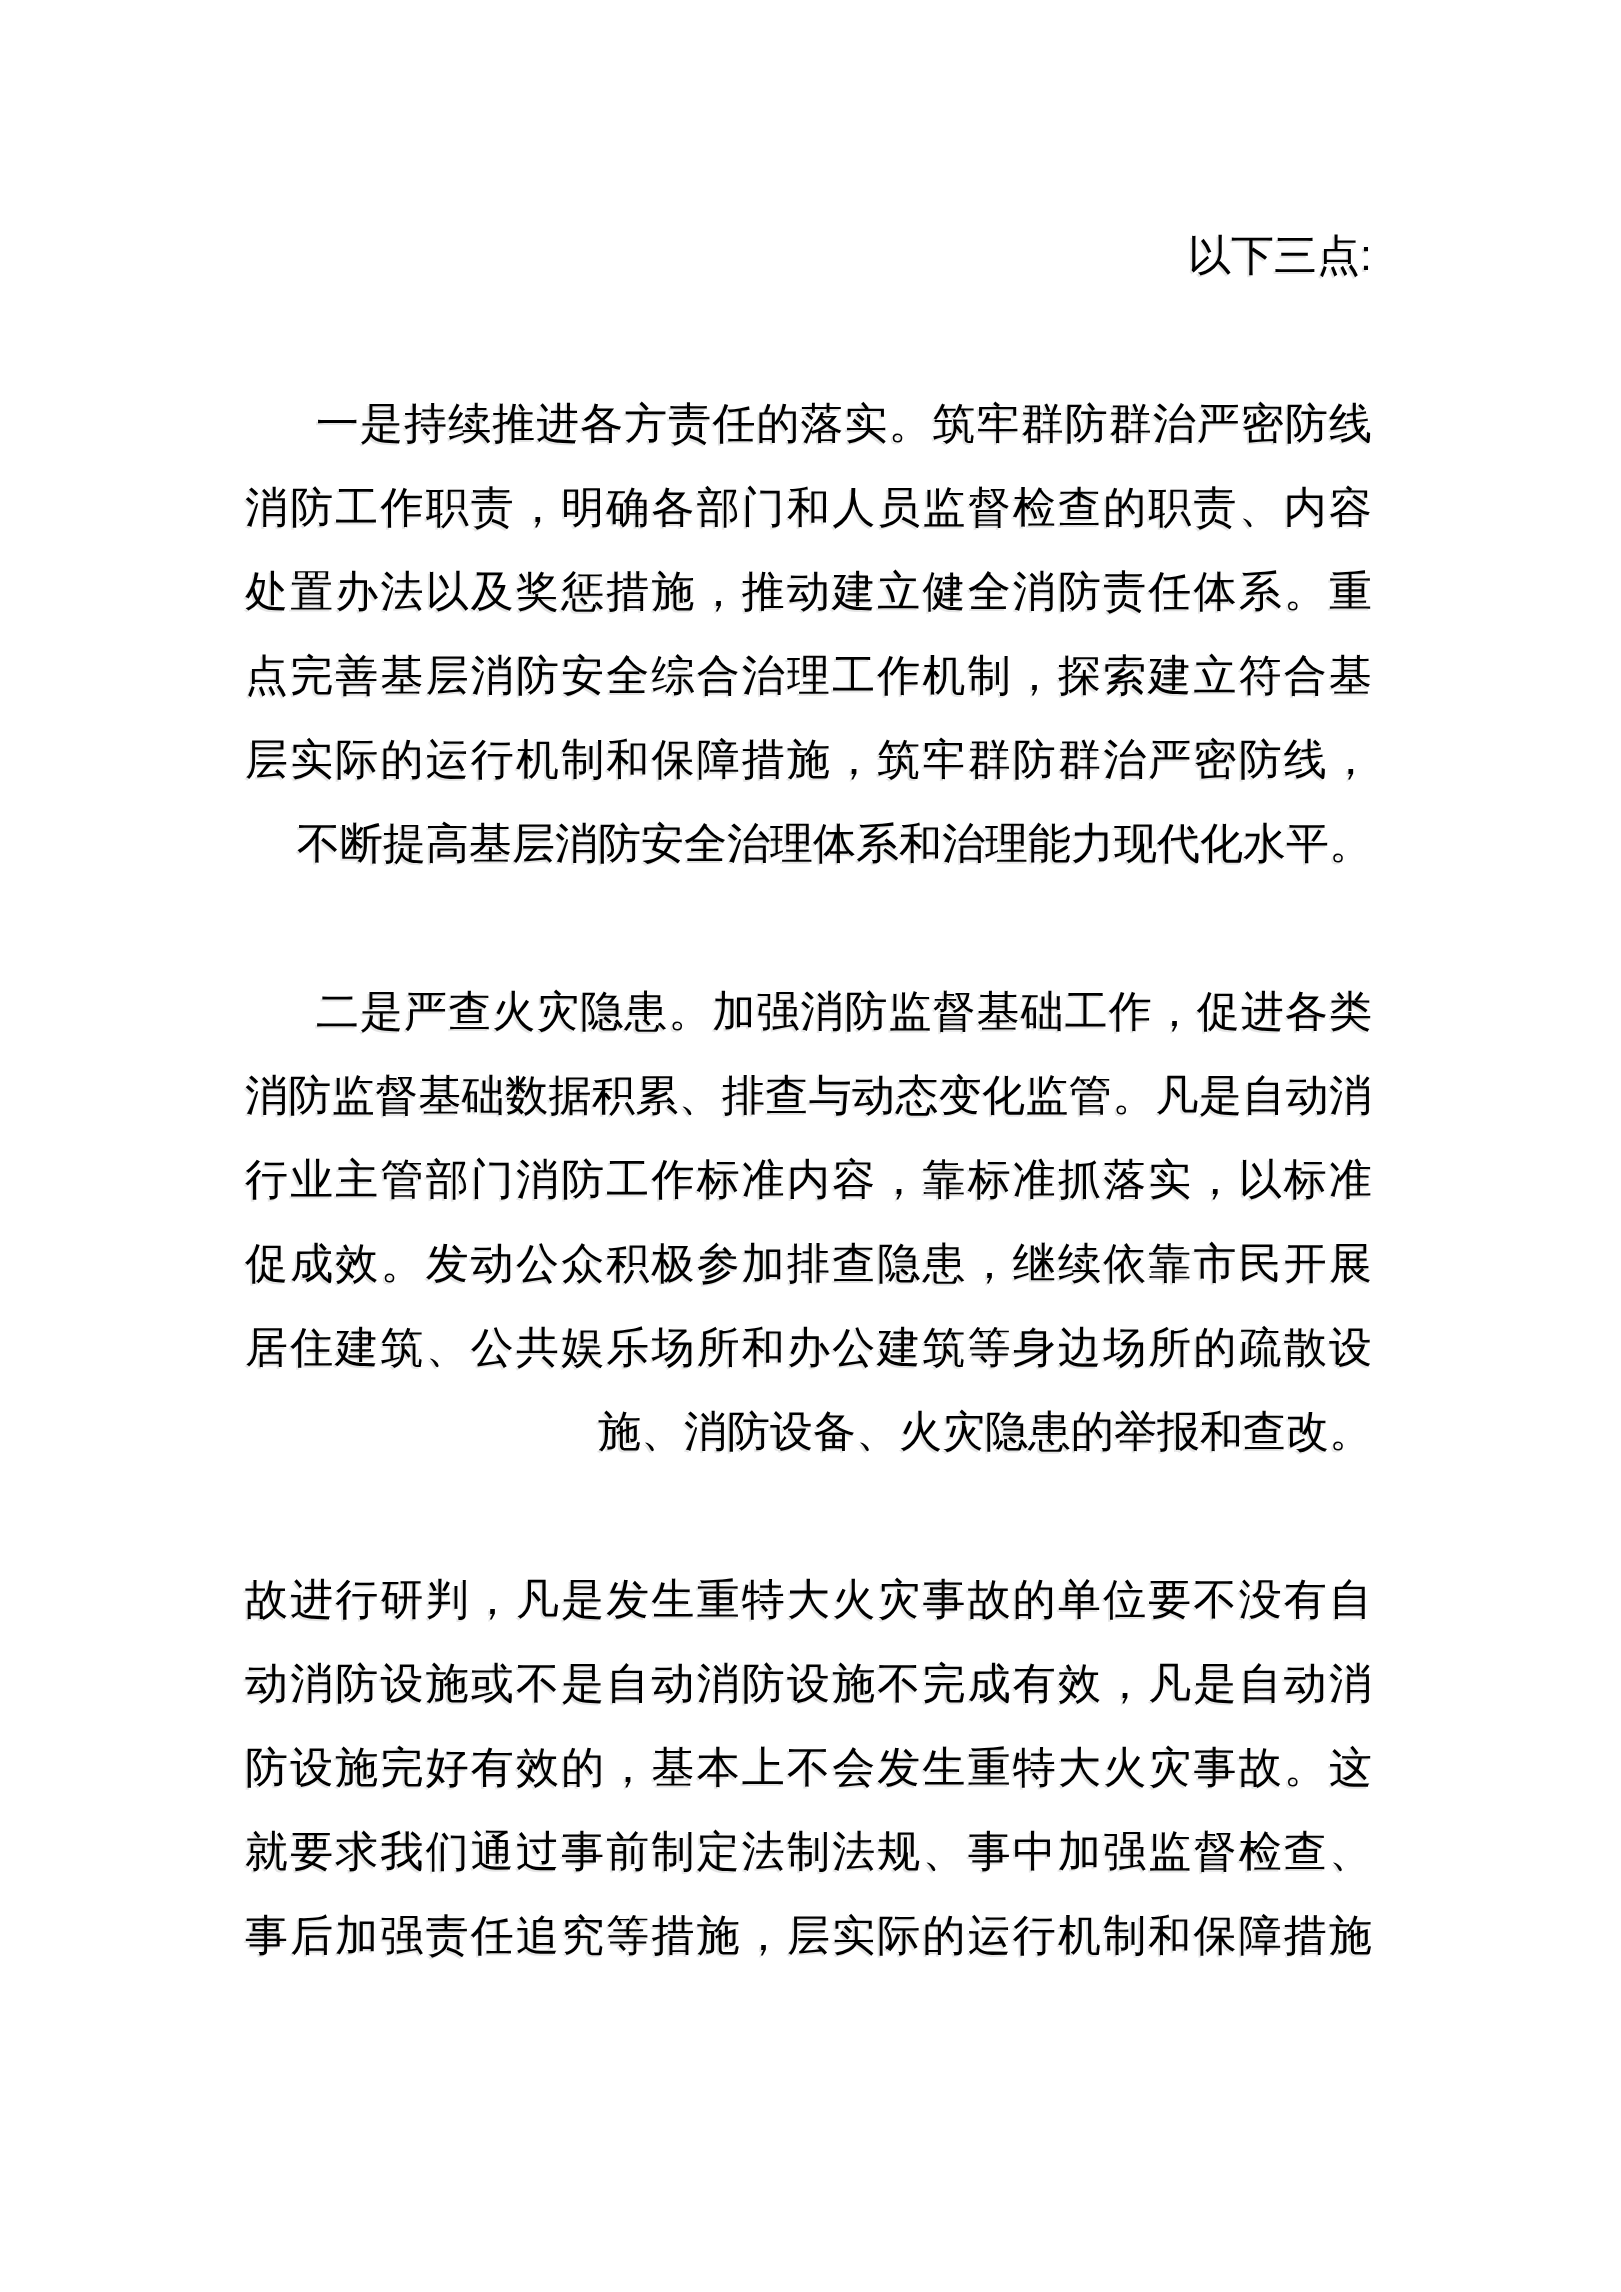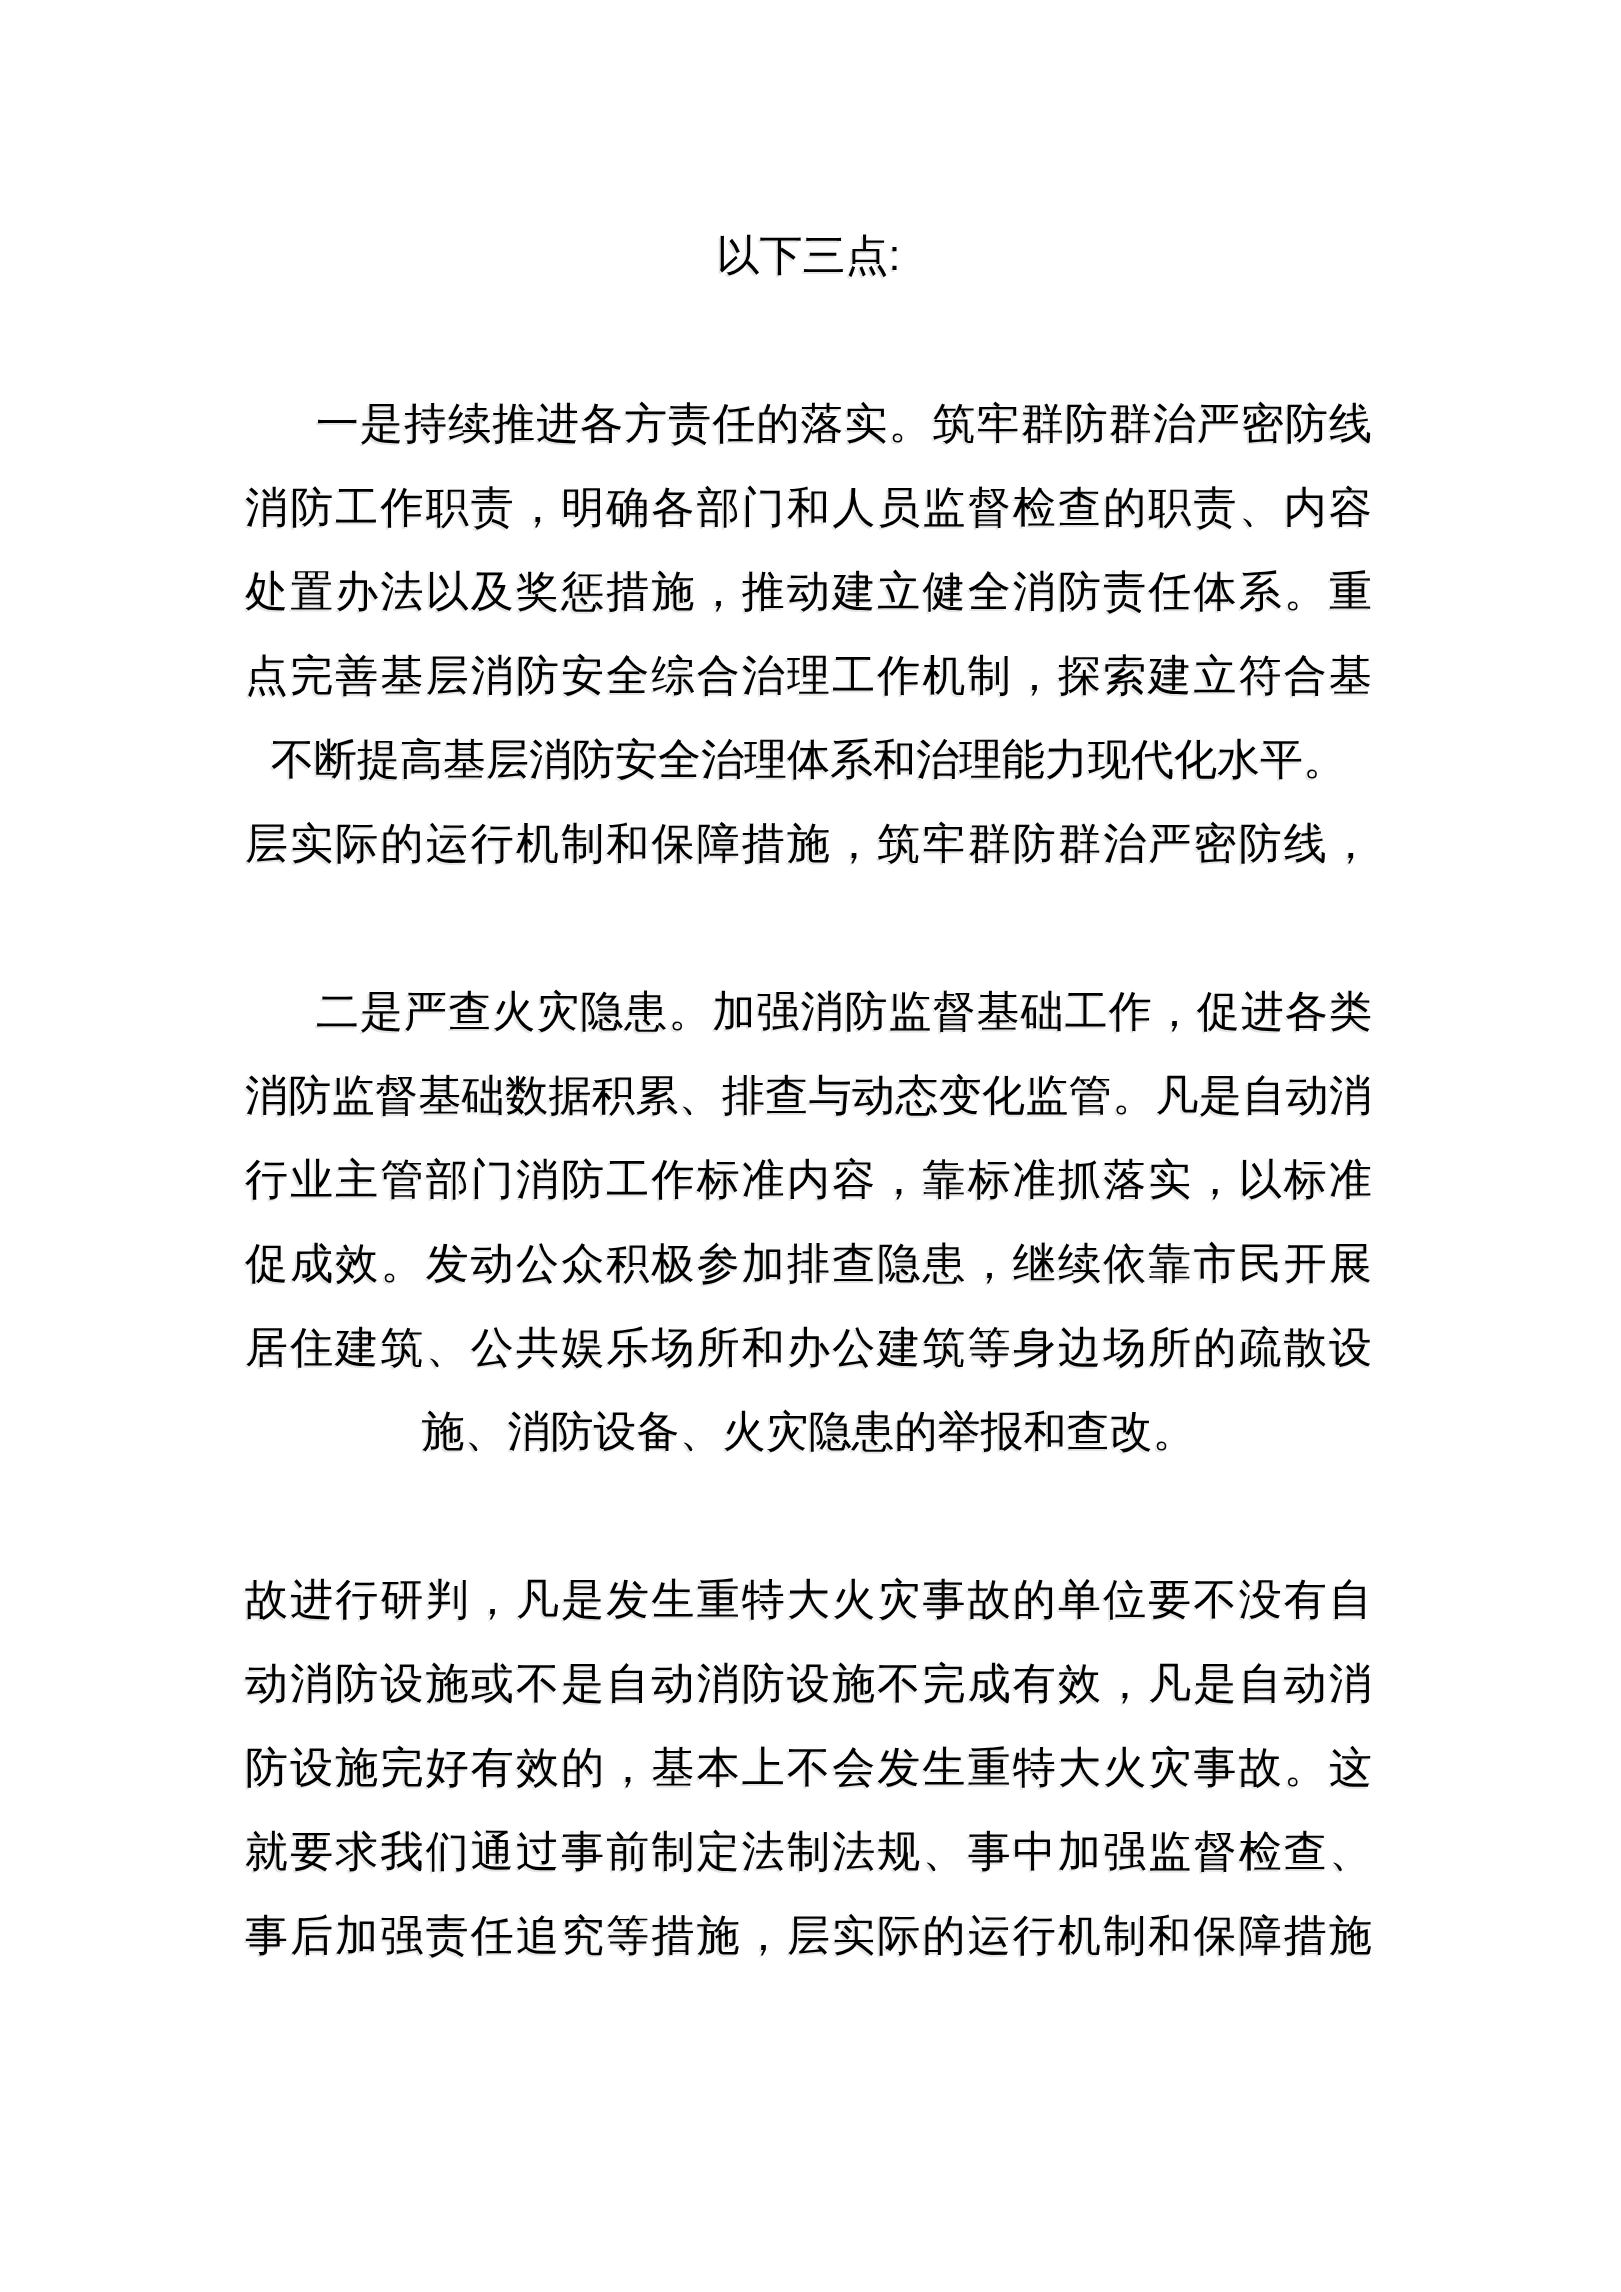--- a/index.html
+++ b/index.html
@@ -20,21 +20,21 @@
     color: #000000;
     font-size: 43px;
     line-height: 84px;
     font-weight: 400;
     text-shadow: -2px 2px 0 rgba(0,0,0,0.10);
   }
   .para {
     margin: 84px 0 0 0;
   }
   .line {
-    text-align: center;
+    text-align: right;
     white-space: nowrap;
   }
   .line.just {
     white-space: normal;
     text-align: justify;
     text-align-last: justify;
   }
   .line.indent {
     text-indent: 71px;
   }
@@ -44,22 +44,22 @@
 
 <div class="page">
 
   <div class="line">以下三点:</div>
 
   <div class="para">
     <div class="line just indent">一是持续推进各方责任的落实。筑牢群防群治严密防线</div>
     <div class="line just">消防工作职责，明确各部门和人员监督检查的职责、内容</div>
     <div class="line just">处置办法以及奖惩措施，推动建立健全消防责任体系。重</div>
     <div class="line just">点完善基层消防安全综合治理工作机制，探索建立符合基</div>
+    <div class="line just">层实际的运行机制和保障措施，筑牢群防群治严密防线，</div>
     <div class="line">不断提高基层消防安全治理体系和治理能力现代化水平。</div>
-    <div class="line just">层实际的运行机制和保障措施，筑牢群防群治严密防线，</div>
   </div>
 
   <div class="para">
     <div class="line just indent">二是严查火灾隐患。加强消防监督基础工作，促进各类</div>
     <div class="line just">消防监督基础数据积累、排查与动态变化监管。凡是自动消</div>
     <div class="line just">行业主管部门消防工作标准内容，靠标准抓落实，以标准</div>
     <div class="line just">促成效。发动公众积极参加排查隐患，继续依靠市民开展</div>
     <div class="line just">居住建筑、公共娱乐场所和办公建筑等身边场所的疏散设</div>
     <div class="line">施、消防设备、火灾隐患的举报和查改。</div>
   </div>

